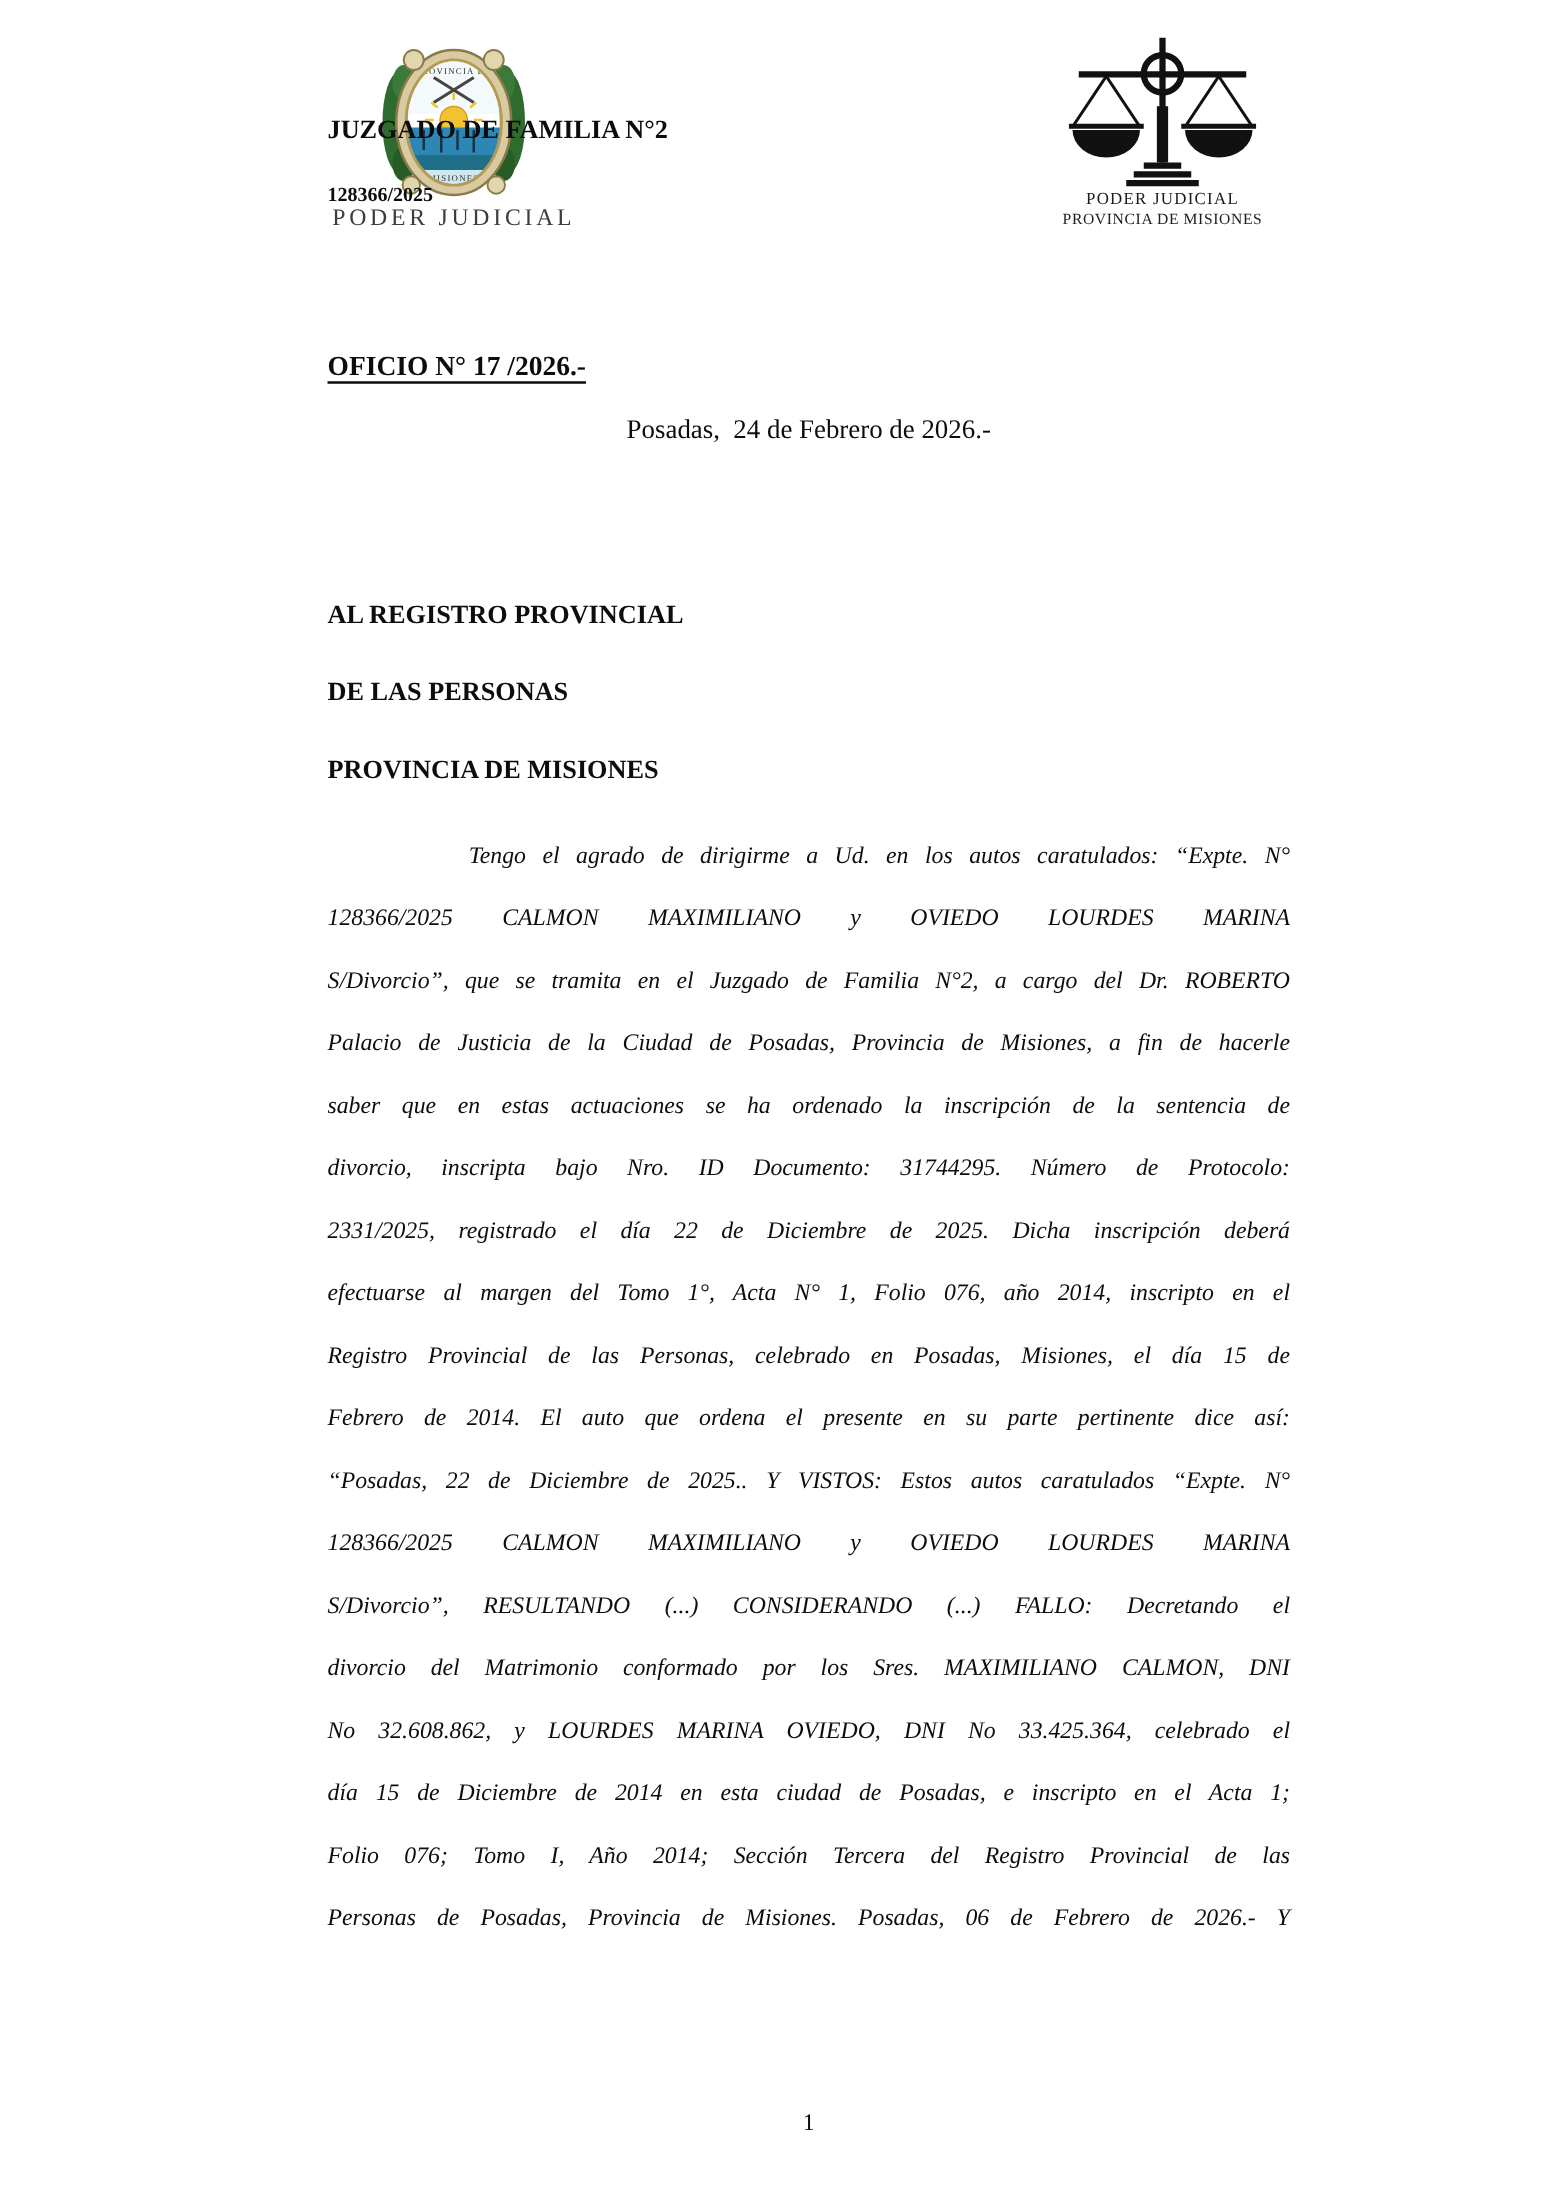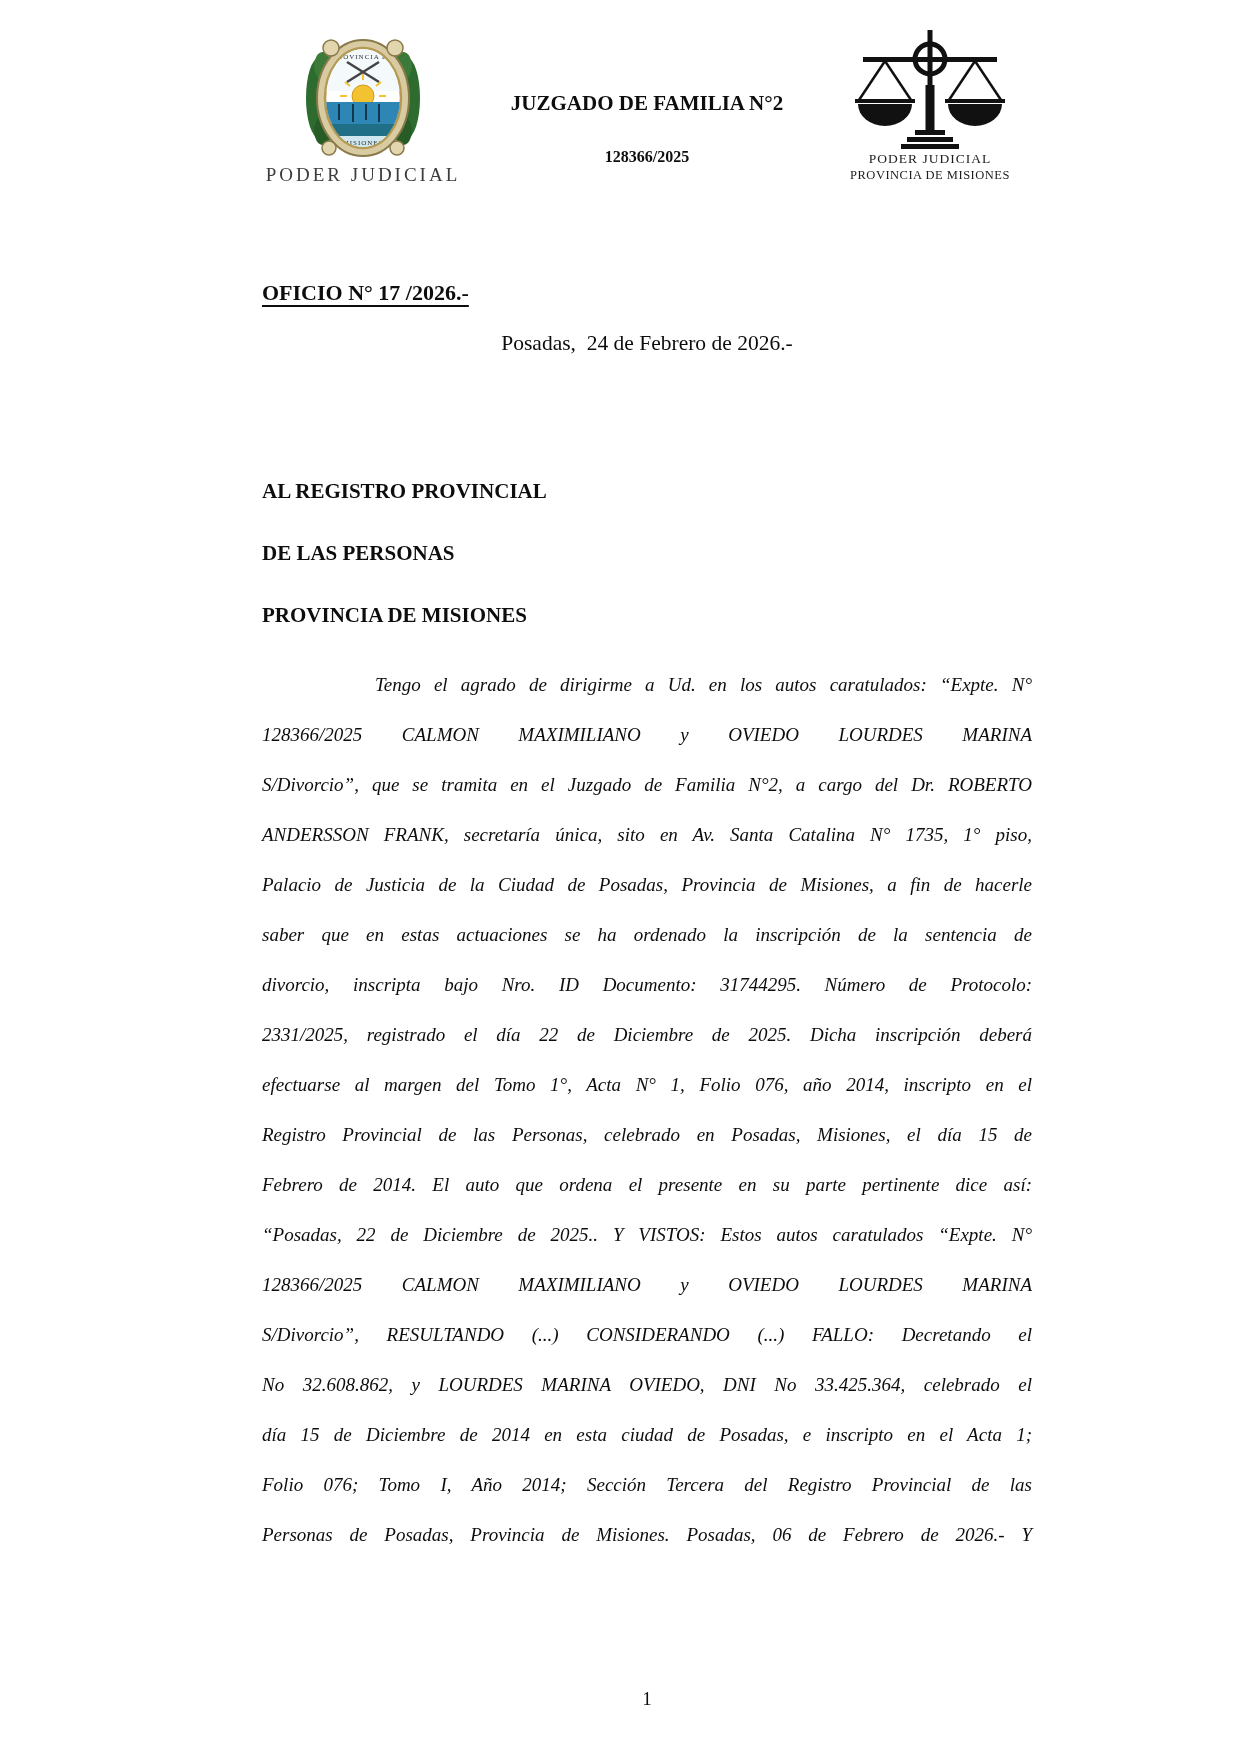--- a/index.html
+++ b/index.html
@@ -11,21 +11,21 @@
     color:#0d0d0d;
     overflow:hidden;
   }
   
   .coa-wrap{position:absolute;left:303px;top:36px;width:120px;height:126px;}
   .coa-caption{
     position:absolute;left:243px;top:164px;width:240px;
     text-align:center;font-size:19px;letter-spacing:3px;color:#3d3d3d;
   }
   .court-block{
-    position:absolute;left:262px;top:90px;width:770px;text-align:center;
+    position:absolute;left:262px;top:90px;width:770px;text-align:left;
     font-weight:bold;
   }
   .court-title{font-size:21px;line-height:26px;}
   .court-case{font-size:16px;line-height:26px;margin-top:28px;}
   .scales-wrap{position:absolute;left:855px;top:30px;width:150px;height:120px;}
   .scales-caption{position:absolute;left:830px;top:150px;width:200px;text-align:center;color:#1c1c1c;}
   .scales-caption .l1{font-size:13.5px;letter-spacing:1px;line-height:17px;}
   .scales-caption .l2{font-size:12.5px;letter-spacing:0.5px;line-height:16px;}
   
   .oficio{
@@ -163,31 +163,31 @@
   <div class="addressee">
     <div class="aline">AL REGISTRO PROVINCIAL</div>
     <div class="aline">DE LAS PERSONAS</div>
     <div class="aline">PROVINCIA DE MISIONES</div>
   </div>
 
   <div class="bodytext">
     <div class="bline indent">Tengo el agrado de dirigirme a Ud. en los autos caratulados: “Expte. N°</div>
     <div class="bline">128366/2025 CALMON MAXIMILIANO y OVIEDO LOURDES MARINA</div>
     <div class="bline">S/Divorcio”, que se tramita en el Juzgado de Familia N°2, a cargo del Dr. ROBERTO</div>
-    <div class="bline">ANDERSSON FRANK, secretaría única, sito en Av. Santa Catalina N° 1735, 1° piso,</div>
     <div class="bline">Palacio de Justicia de la Ciudad de Posadas, Provincia de Misiones, a fin de hacerle</div>
     <div class="bline">saber que en estas actuaciones se ha ordenado la inscripción de la sentencia de</div>
     <div class="bline">divorcio, inscripta bajo Nro. ID Documento: 31744295. Número de Protocolo:</div>
     <div class="bline">2331/2025, registrado el día 22 de Diciembre de 2025. Dicha inscripción deberá</div>
     <div class="bline">efectuarse al margen del Tomo 1°, Acta N° 1, Folio 076, año 2014, inscripto en el</div>
     <div class="bline">Registro Provincial de las Personas, celebrado en Posadas, Misiones, el día 15 de</div>
     <div class="bline">Febrero de 2014. El auto que ordena el presente en su parte pertinente dice así:</div>
     <div class="bline">“Posadas, 22 de Diciembre de 2025.. Y VISTOS: Estos autos caratulados “Expte. N°</div>
     <div class="bline">128366/2025 CALMON MAXIMILIANO y OVIEDO LOURDES MARINA</div>
     <div class="bline">S/Divorcio”, RESULTANDO (...) CONSIDERANDO (...) FALLO: Decretando el</div>
+    <div class="bline">divorcio del Matrimonio conformado por los Sres. MAXIMILIANO CALMON, DNI</div>
     <div class="bline">No 32.608.862, y LOURDES MARINA OVIEDO, DNI No 33.425.364, celebrado el</div>
     <div class="bline">día 15 de Diciembre de 2014 en esta ciudad de Posadas, e inscripto en el Acta 1;</div>
     <div class="bline">Folio 076; Tomo I, Año 2014; Sección Tercera del Registro Provincial de las</div>
     <div class="bline">Personas de Posadas, Provincia de Misiones. Posadas, 06 de Febrero de 2026.- Y</div>
   </div>
 
 
   <div class="pagenum">1</div>
 
 </div>

